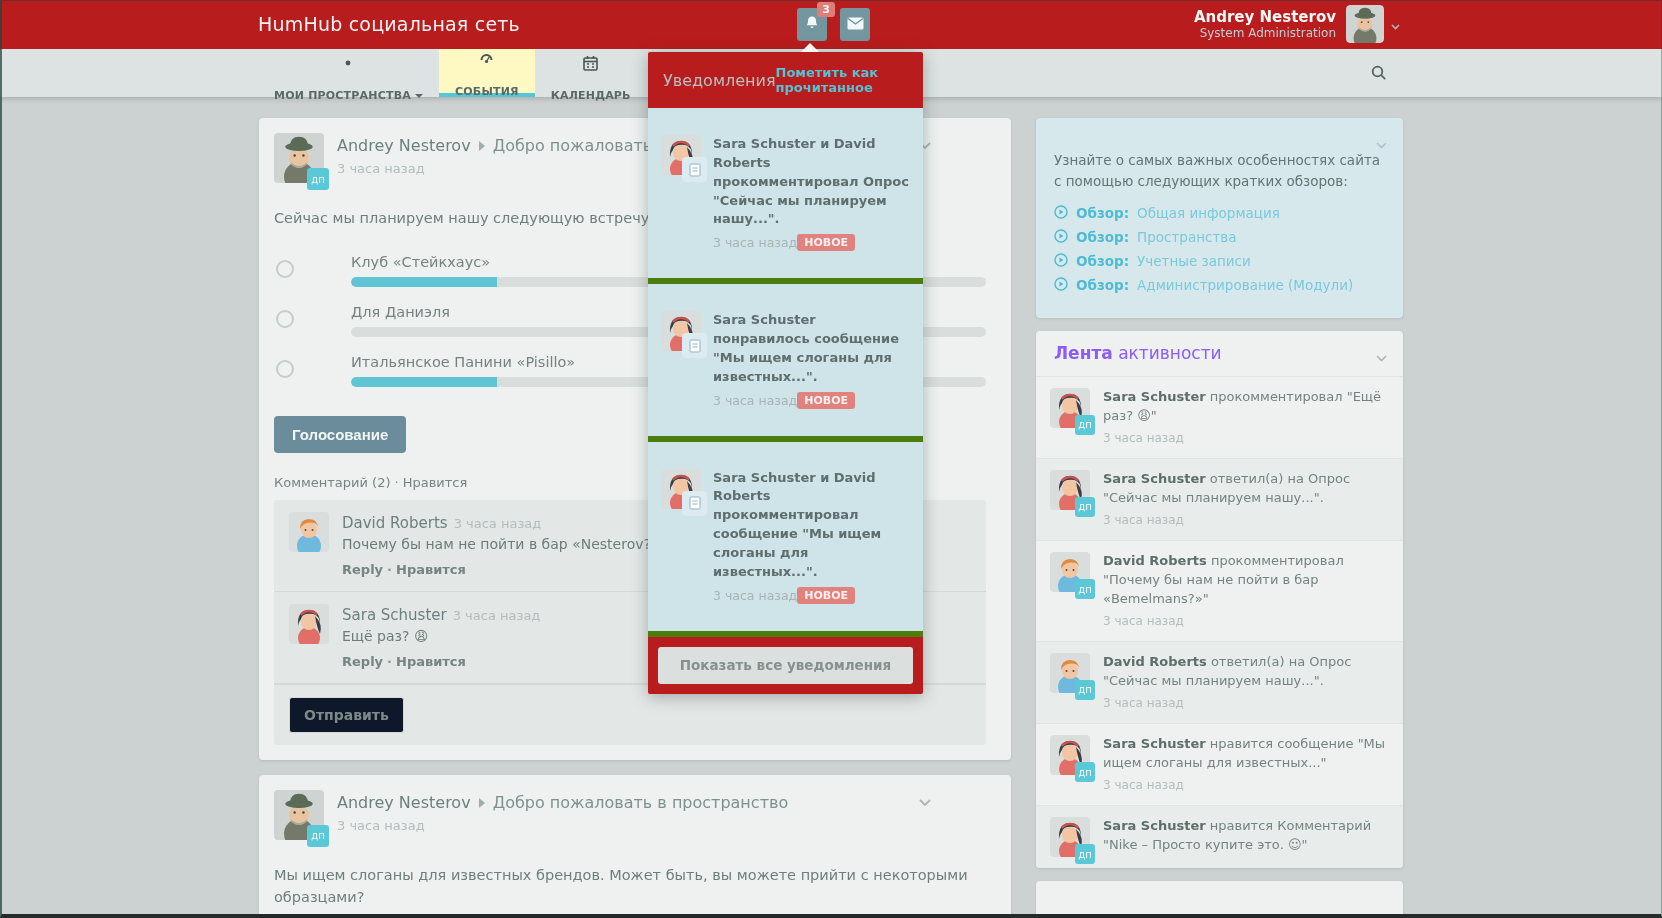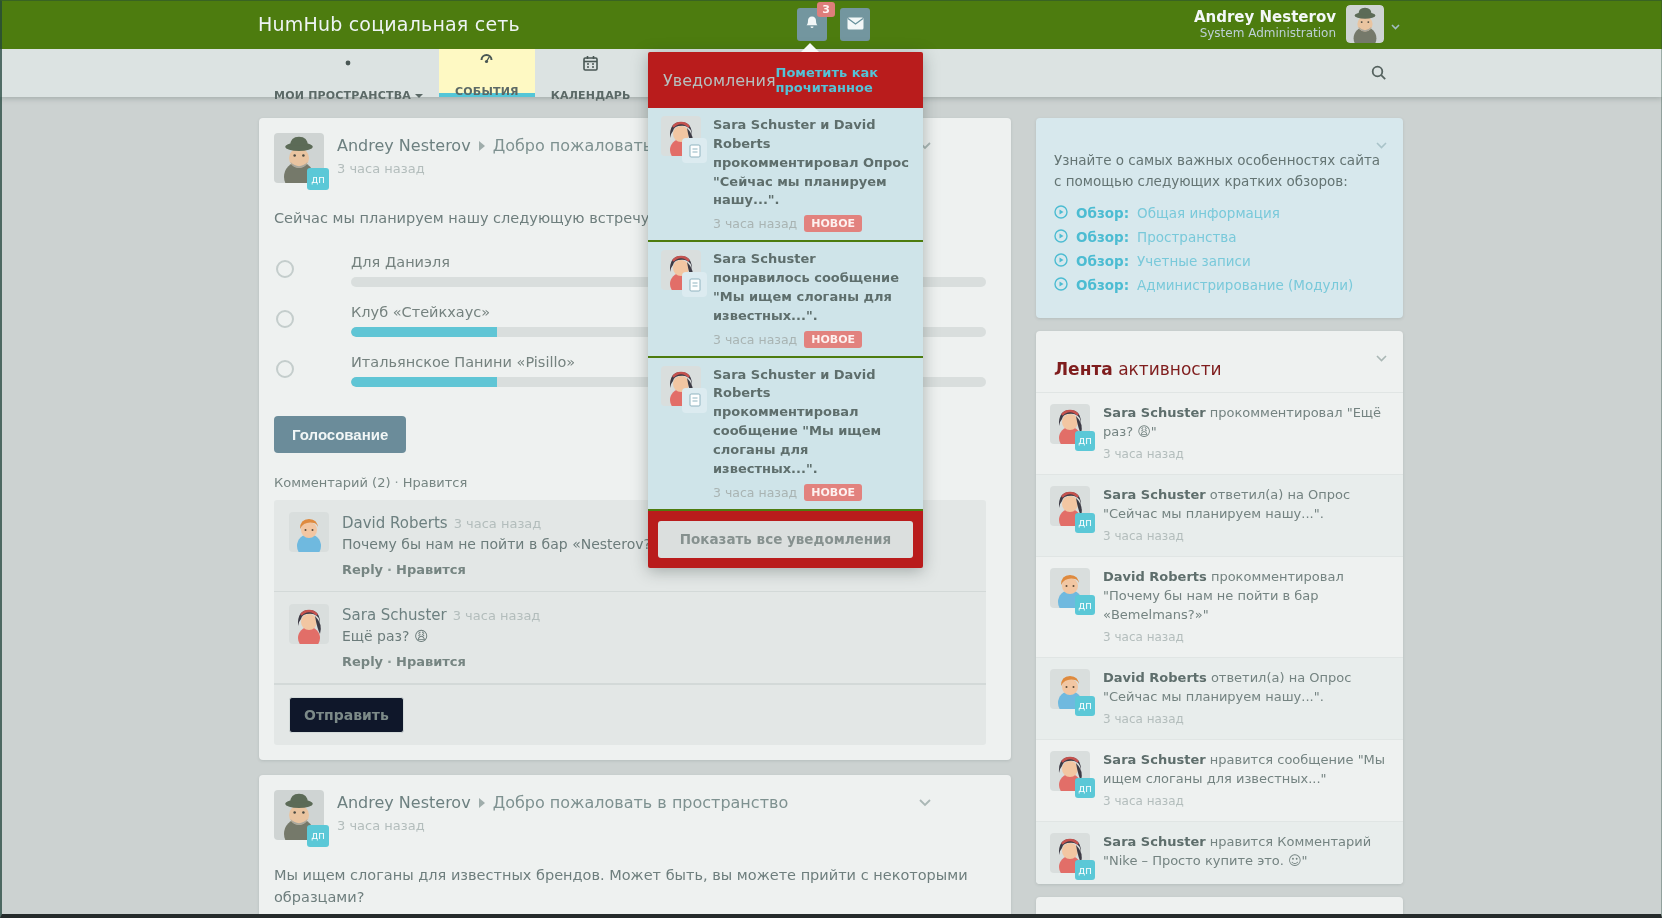--- a/index.html
+++ b/index.html
@@ -7,21 +7,21 @@
   body {
     font-family:"DejaVu Sans","Liberation Sans",sans-serif;
     background:#ccd2d1; color:#6e7e7d; position:relative;
   }
   
   .edge-frame { position:fixed; inset:0; pointer-events:none; z-index:200;
     border-left:2px solid rgba(35,70,60,.75); border-top:1px solid rgba(35,70,60,.45);
     border-right:1px solid rgba(35,70,60,.35); border-bottom:4px solid #252b2b; }
 
   
-  .topbar { height:49px; background:#4d7c0f; position:relative; z-index:10; }
+  .topbar { height:49px; background:#b91c1c; position:relative; z-index:10; }
   .brand { position:absolute; left:258px; top:13px; font-size:19px; color:#eef4f4; letter-spacing:.2px; }
   .top-icons { position:absolute; left:797px; top:8px; display:flex; gap:13px; }
   .icon-btn { width:30px; height:33px; background:#73969f; border-radius:3px;
     display:flex; align-items:center; justify-content:center; position:relative; }
   .notif-badge { position:absolute; top:-6px; right:-8px; background:#de7e7b; color:#fdf3f2;
     font-size:11px; font-weight:bold; padding:1px 5px; border-radius:3px; line-height:13px; }
   .top-user { position:absolute; right:262px; top:5px; display:flex; align-items:center; }
   .top-user-names { text-align:right; margin-right:10px; }
   .top-user-name { font-size:15px; font-weight:bold; color:#f4f8f8; line-height:18px; }
   .top-user-role { font-size:12px; color:#bdd0d6; line-height:15px; }
@@ -116,45 +116,45 @@
   .q-teal { color:#57c6d6; }
   .panel-chevron { position:absolute; right:16px; top:16px; cursor:pointer; }
   .gs-intro { font-size:13.5px; color:#64747
 
 3; margin-top:15px; line-height:1.55; color:#647473; }
   .gs-links { margin-top:13px; }
   .gs-link { display:flex; align-items:center; gap:8px; margin:7px 0; font-size:13.5px; cursor:pointer; }
   .gs-link b { color:#4cbcd2; }
   .gs-link span.rest { color:#79c9da; }
 
-  .activity-title { padding:28px 18px 13px; font-size:17px; color:#7f1d1d; }
+  .activity-title { padding:12px 18px 13px; font-size:17px; color:#8b5cf6; }
   .activity-row { display:flex; padding:11px 14px; border-top:1px solid #e0e5e4; }
   .activity-row.alt { background:#e8edec; }
   .activity-row:last-child { border-radius:0 0 4px 4px; }
   .act-body { margin-left:13px; font-size:13px; line-height:1.45; color:#748381; }
   .act-body b { color:#5e6e6c; }
   .act-time { font-size:12px; color:#b3bdbc; margin-top:4px; }
   .panel.cut { min-height:155px; }
 
   
   .notif-dropdown { position:absolute; left:648px; top:52px; width:275px; z-index:50;
     background:#b91c1c; border-radius:2px; box-shadow:0 3px 16px rgba(40,55,52,.35); }
   .notif-arrow { position:absolute; top:-9px; left:153px; width:0; height:0;
     border-left:9px solid transparent; border-right:9px solid transparent;
     border-bottom:9px solid #f7f9f8; }
   .notif-header { display:flex; justify-content:space-between; align-items:center; padding:13px 15px; }
   .notif-title { font-size:16px; color:#b6c0bf; }
   .notif-markread { font-size:13px; font-weight:bold; color:#54c3d7; cursor:pointer; }
-  .notif-item { background:#cfe4e9; padding:8px 13px; border-bottom:2px solid #4d7c0f;
+  .notif-item { background:#cfe4e9; padding:27px 13px; border-bottom:6px solid #4d7c0f;
     display:flex; cursor:pointer; }
   .notif-item-body { margin-left:12px; }
   .notif-text { font-size:13px; font-weight:600; color:#5e6e6c; line-height:1.45; }
   .notif-time-row { margin-top:5px; font-size:12.5px; color:#a9b4b3; display:flex; align-items:center; }
   .new-badge { background:#e2827e; color:#fdf0ef; font-size:11px; font-weight:bold;
-    padding:2px 7px; border-radius:3px; margin-left:7px; }
+    padding:2px 7px; border-radius:3px; }
   .notif-overlay { position:absolute; right:-6px; bottom:-7px; width:25px; height:25px;
     background:#dcebf0; border-radius:4px; display:flex; align-items:center; justify-content:center; }
   .notif-footer { padding:10px; }
   .notif-footer-btn { background:#dbdfde; border-radius:3px; text-align:center; height:37px;
     line-height:37px; font-size:13.5px; font-weight:bold; color:#86918f; cursor:pointer; }
 </style>
 </head>
 <body>
 
 <div class="topbar">
@@ -287,30 +287,30 @@
               <path d="M1 1 L6 6 L11 1" stroke="#aab7b5" stroke-width="1.8" fill="none"></path>
             </svg>
         </span>
       </div>
 
       <div class="post-body">Сейчас мы планируем нашу следующую встречу, и мы хотели</div>
 
       <div class="poll">
         <div class="poll-option">
           <span class="poll-radio"></span>
+          <div class="poll-label">Клуб «Стейкхаус»</div>
+          <div class="poll-track">
+              <div class="poll-fill" style="width: 23%;"></div>
+            </div>
+        </div>
+        <div class="poll-option">
+          <span class="poll-radio"></span>
           <div class="poll-label">Для Даниэля</div>
           <div class="poll-track">
               <div class="poll-fill" style="width: 0%;"></div>
-            </div>
-        </div>
-        <div class="poll-option">
-          <span class="poll-radio"></span>
-          <div class="poll-label">Клуб «Стейкхаус»</div>
-          <div class="poll-track">
-              <div class="poll-fill" style="width: 23%;"></div>
             </div>
         </div>
         <div class="poll-option">
           <span class="poll-radio"></span>
           <div class="poll-label">Итальянское Панини «Pisillo»</div>
           <div class="poll-track">
               <div class="poll-fill" style="width: 23%;"></div>
             </div>
         </div>
         <button class="vote-btn">Голосование</button>

